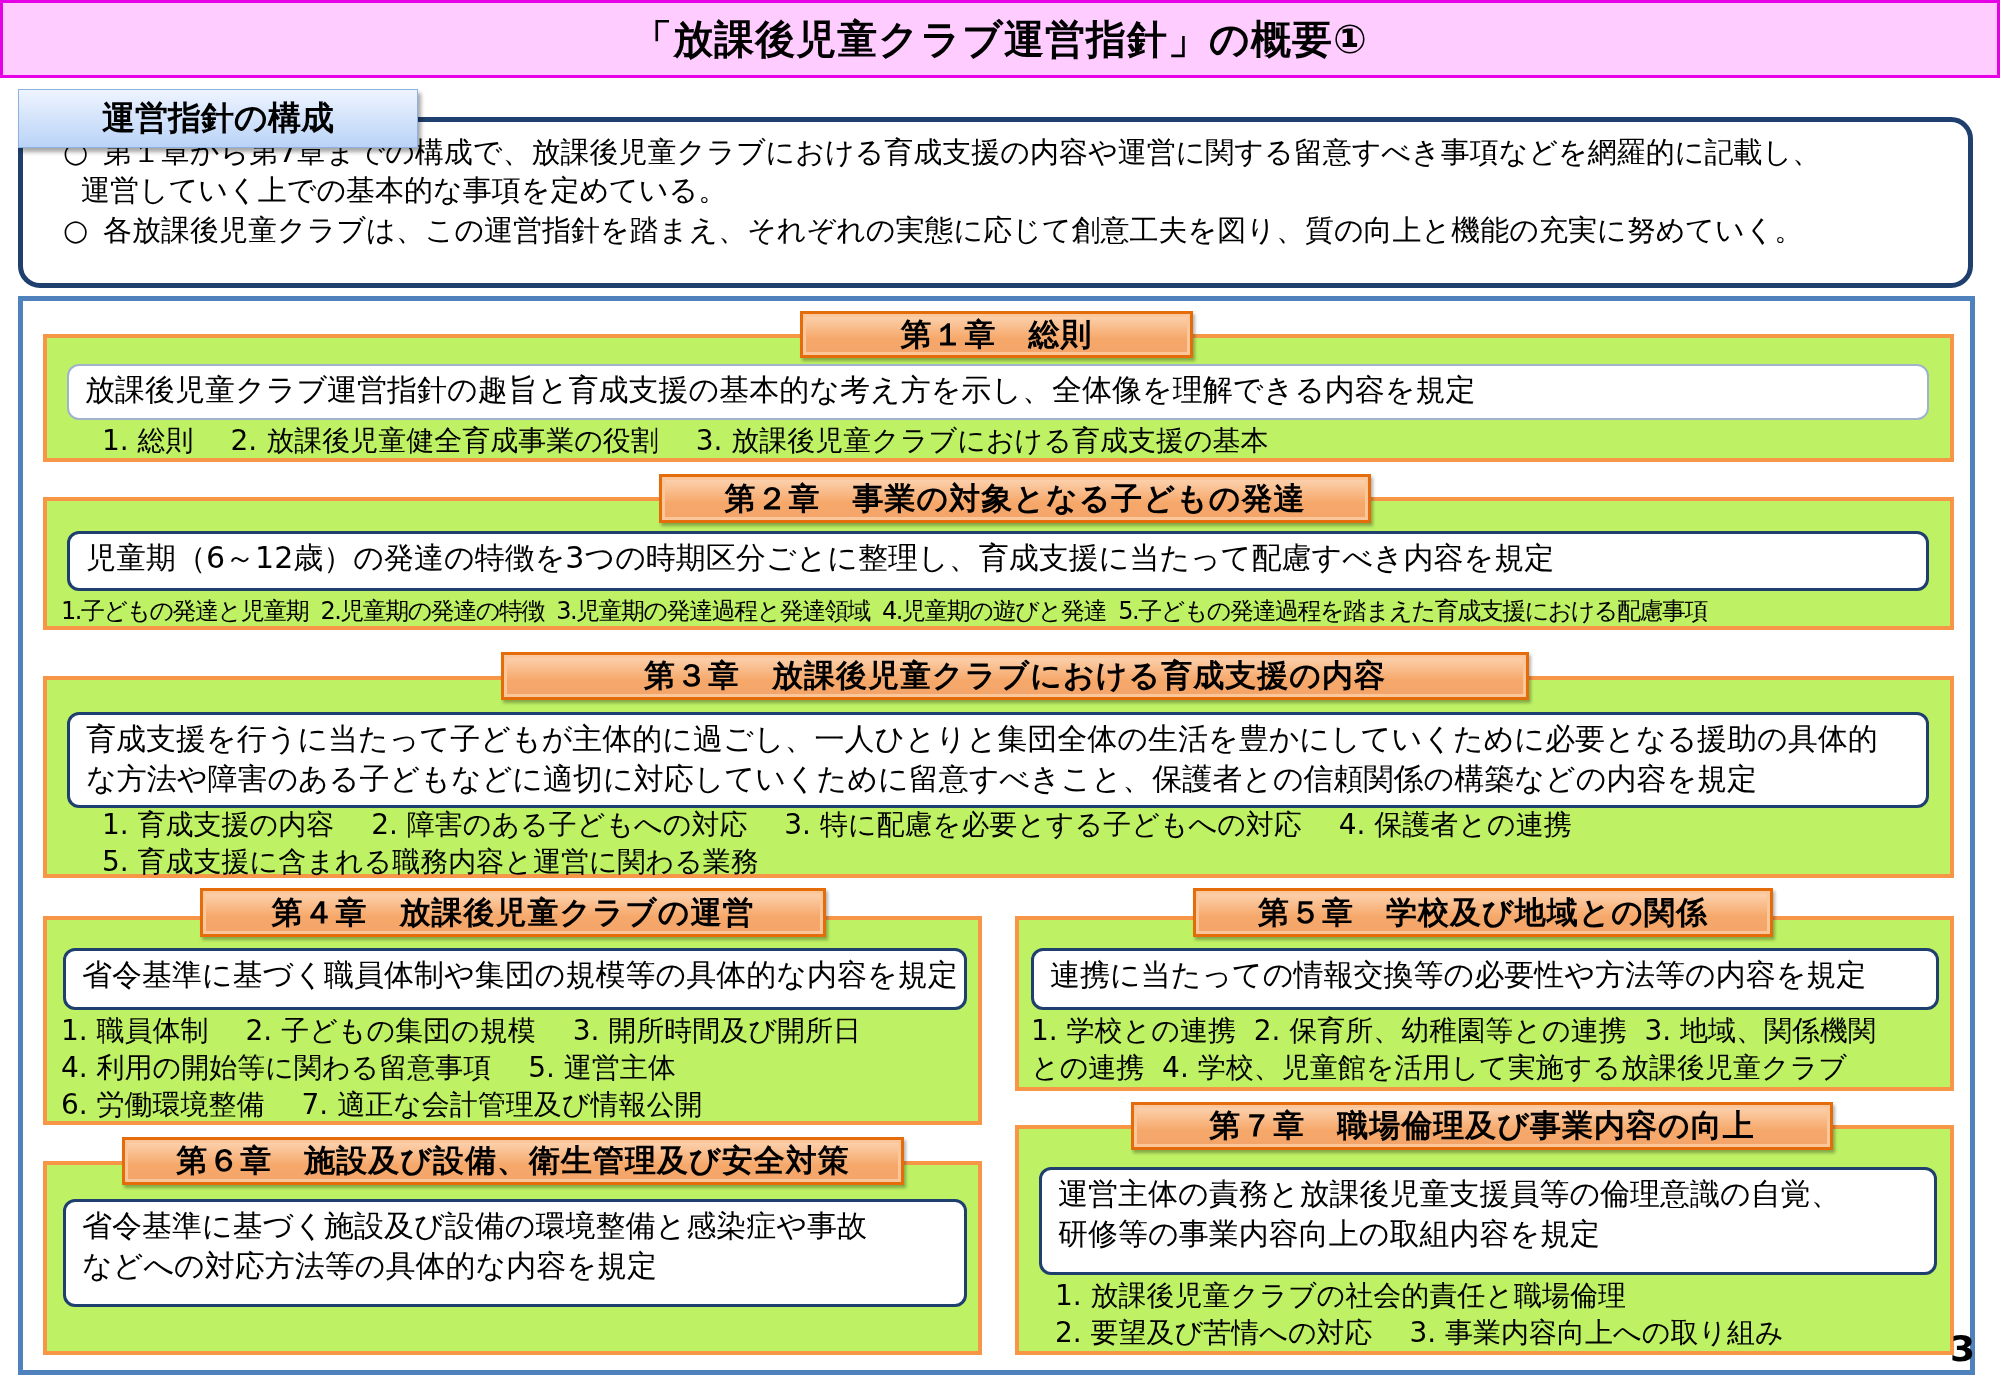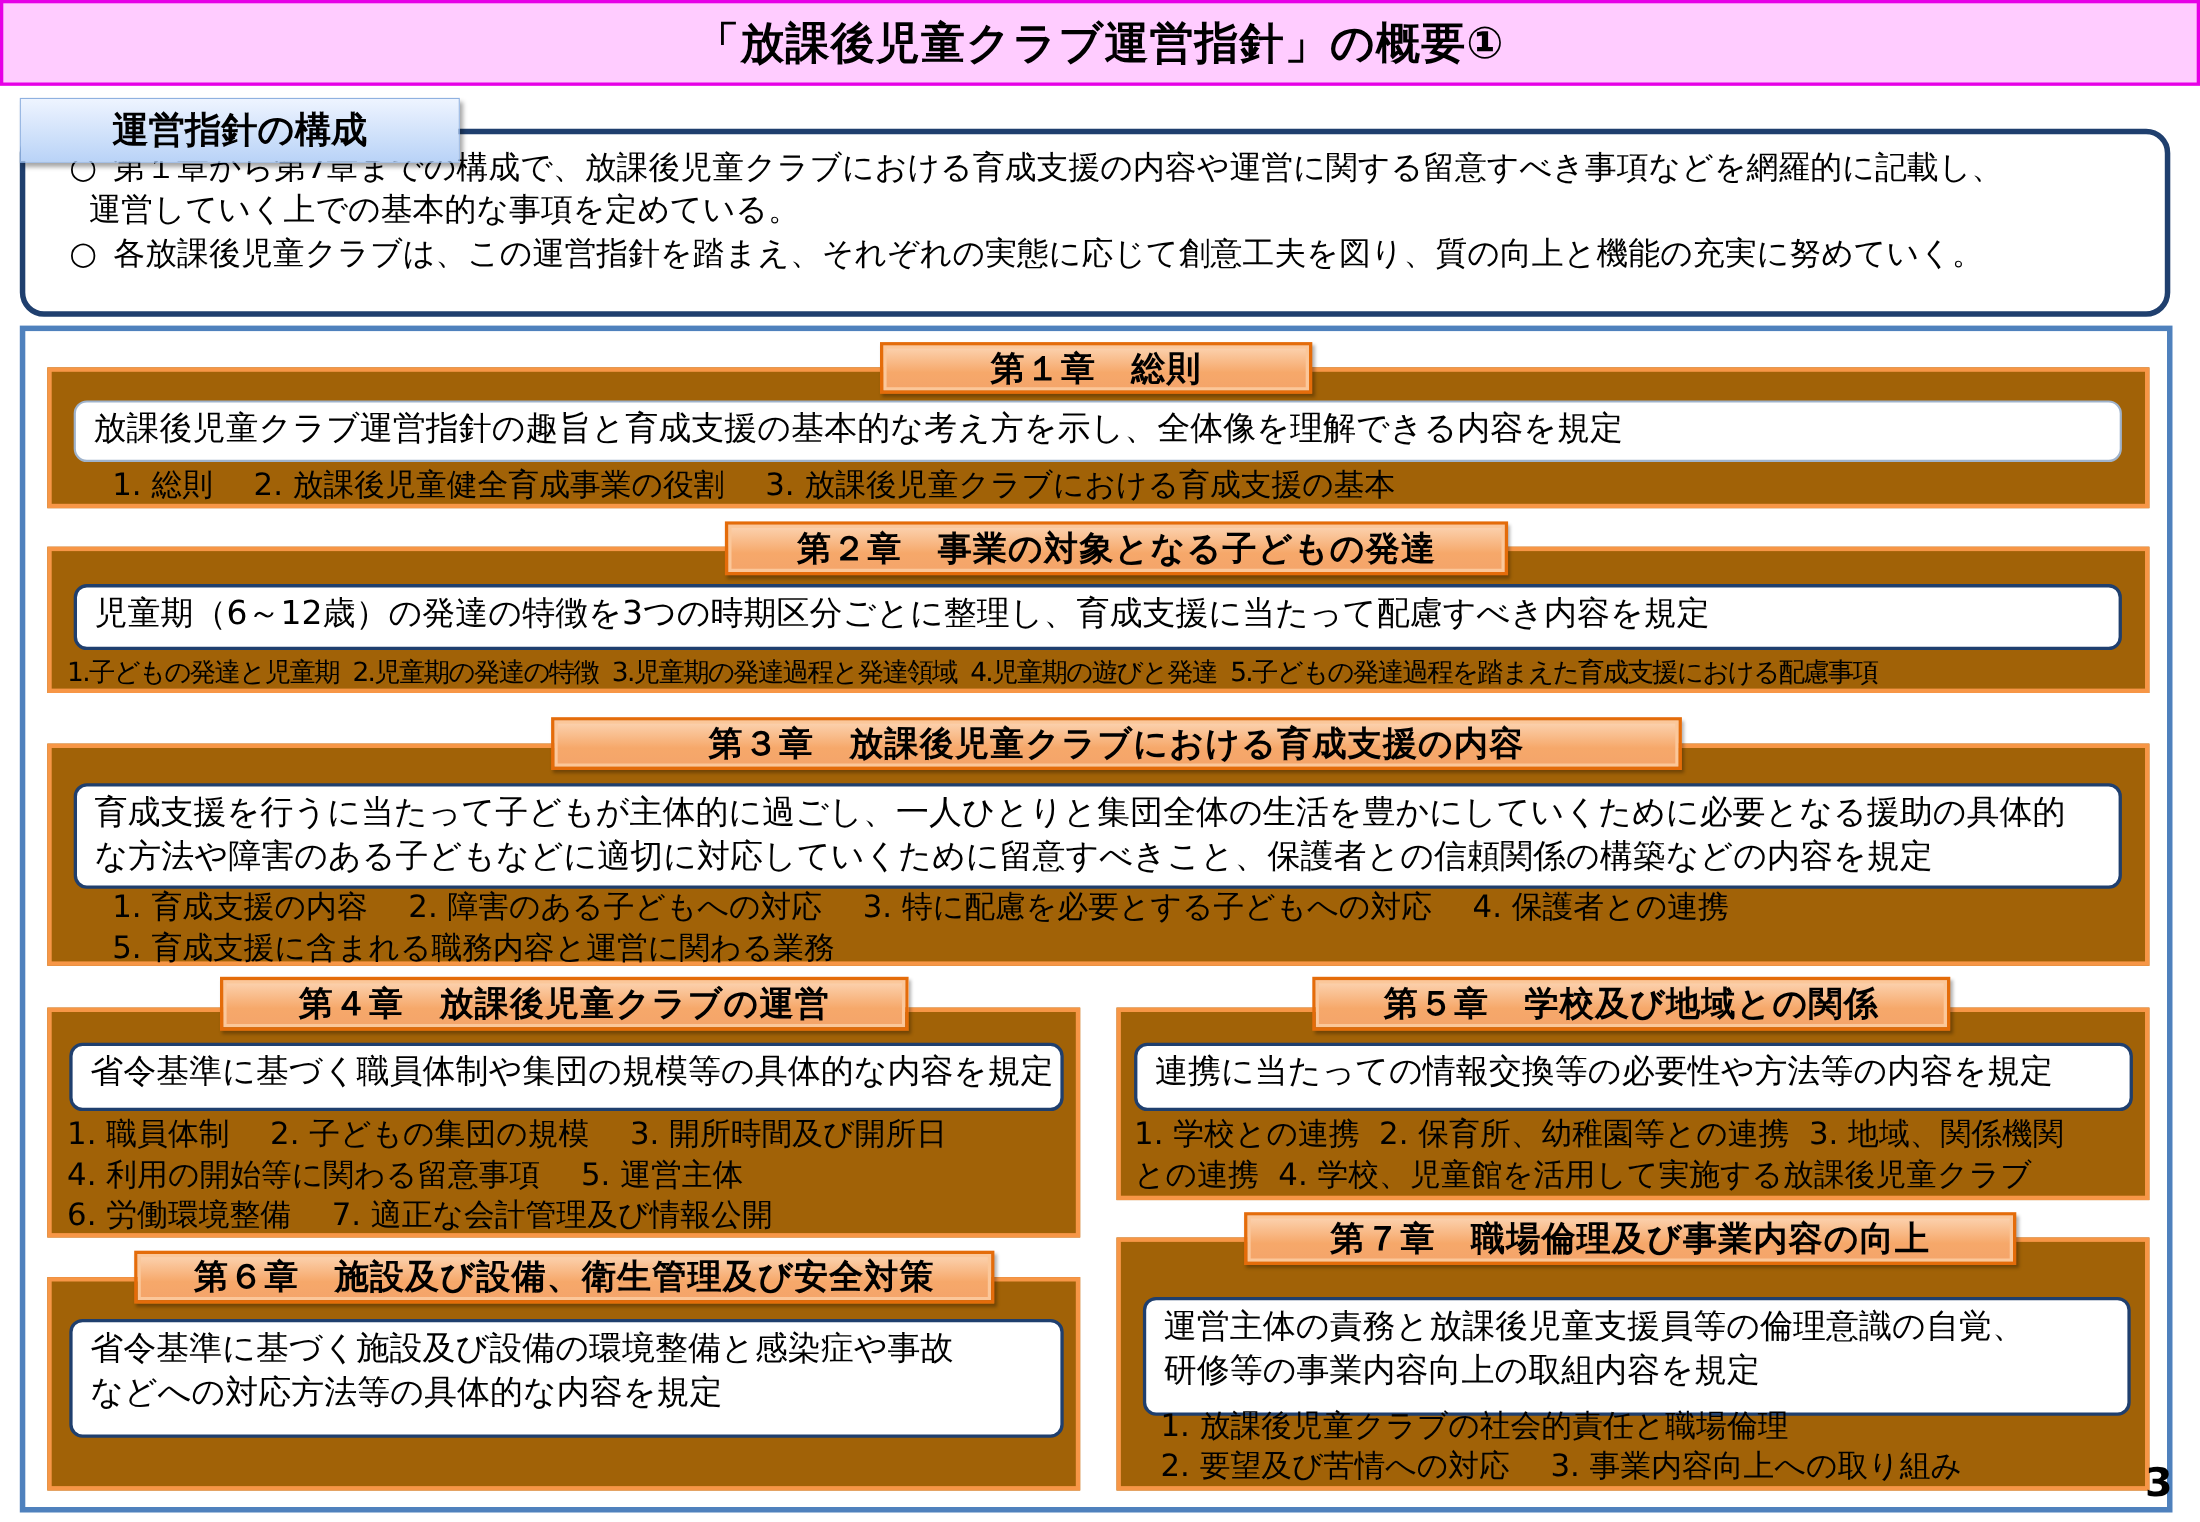--- a/index.html
+++ b/index.html
@@ -37,21 +37,21 @@
 
   
   #main-frame {
     left:18px; top:296px; width:1957px; height:1079px;
     border:5px solid #4f81bd; background:#fff;
   }
 
   
   .ch-box {
     position:absolute; box-sizing:border-box;
-    background:#a16207; border:4px solid #f79646;
+    background:#bef264; border:4px solid #f79646;
   }
   .ch-header {
     position:absolute; box-sizing:border-box;
     background:linear-gradient(#fcd5b4, #f6a86a 60%, #f4a46a);
     border:3px solid #e46c0a;
     box-shadow:inset 0 0 0 3px #fbc79a, 2px 3px 3px rgba(0,0,0,0.3);
     display:flex; align-items:center; justify-content:center;
     font-size:31px; font-weight:bold; white-space:nowrap; letter-spacing:1px;
   }
   .ch-summary {
@@ -149,21 +149,21 @@
 
 <div class="ch-box" style="left:43px; top:1161px; width:939px; height:194px;">
   <div class="ch-summary" style="left:16px; top:34px; width:904px; height:108px;">
     <div>省令基準に基づく施設及び設備の環境整備と感染症や事故</div>
     <div>などへの対応方法等の具体的な内容を規定</div>
   </div>
 </div>
 <div class="ch-header" style="left:122px; top:1137px; width:782px; height:48px;">第６章　施設及び設備、衛生管理及び安全対策</div>
 
 <div class="ch-box" style="left:1015px; top:1125px; width:939px; height:230px;">
-  <div class="ch-summary" style="left:20px; top:38px; width:898px; height:108px;margin-top:12px;">
+  <div class="ch-summary" style="left:20px; top:38px; width:898px; height:108px;">
     <div>運営主体の責務と放課後児童支援員等の倫理意識の自覚、</div>
     <div>研修等の事業内容向上の取組内容を規定</div>
   </div>
   <div class="ch-items" style="left:36px; top:148px;">
     <div>1. 放課後児童クラブの社会的責任と職場倫理</div>
     <div>2. 要望及び苦情への対応　 3. 事業内容向上への取り組み</div>
   </div>
 </div>
 <div class="ch-header" style="left:1131px; top:1102px; width:702px; height:48px;">第７章　職場倫理及び事業内容の向上</div>
 

